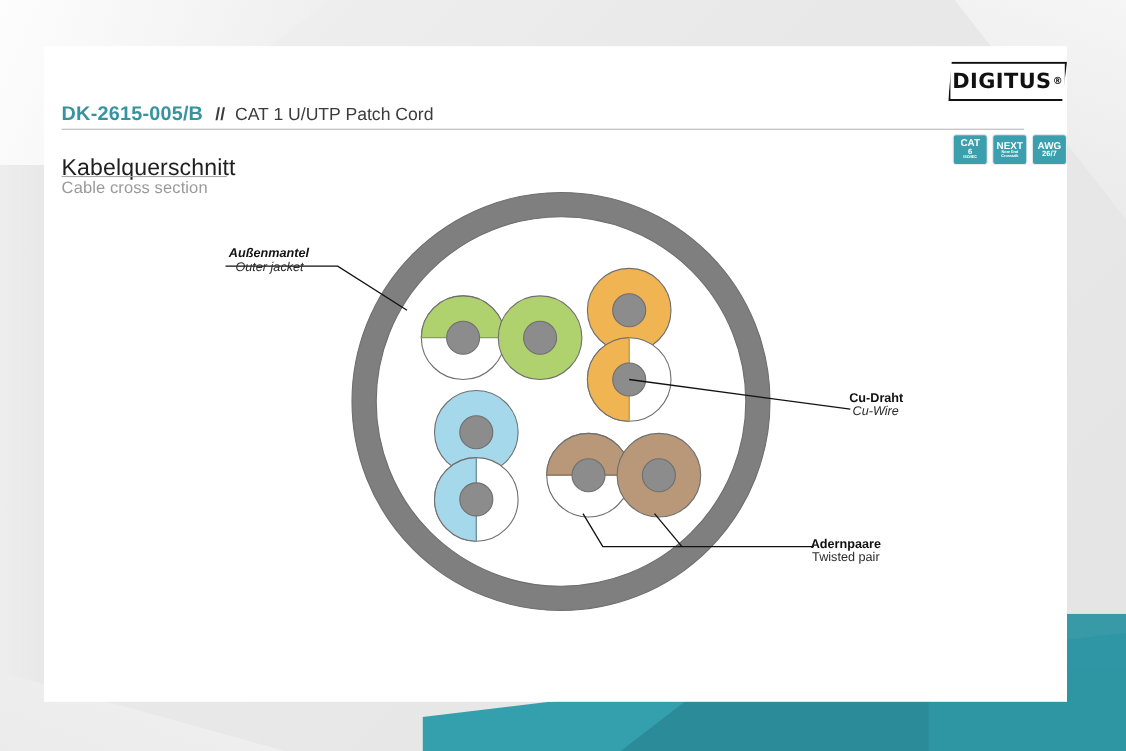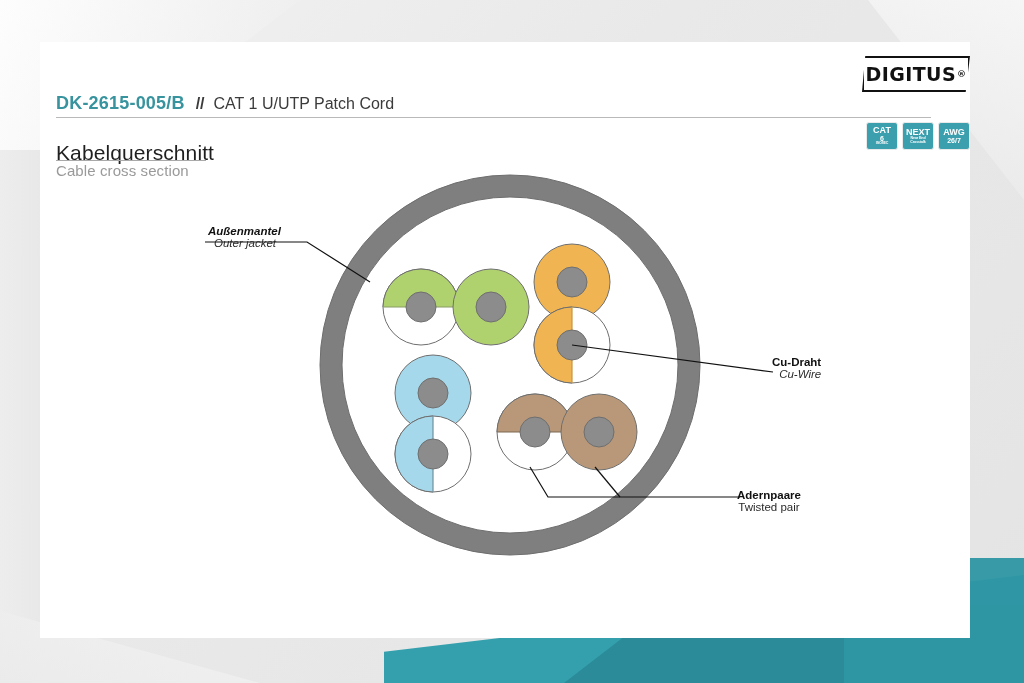--- a/index.html
+++ b/index.html
@@ -165,21 +165,21 @@
     width: 930px; height: 596px;
   }
 
   
   .anno { position: absolute; }
   .anno-de { font-size: 11.5px; font-weight: bold; color: #111; white-space: nowrap; }
   .anno-en { font-size: 11.5px; color: #2b2b2b; white-space: nowrap; }
 
   #anno-jacket      { left: 208px; top: 225px; text-align: left; font-style: italic; }
   #anno-jacket .anno-en { margin-left: 6px; }
-  #anno-cuwire      { left: 772px; top: 356px; text-align: right; }
+  #anno-cuwire      { left: 772px; top: 356px; text-align: left; }
   #anno-cuwire .anno-en { margin-left: 3px; font-style: italic; }
   #anno-pairs       { left: 737px; top: 489px; text-align: center; }
   #anno-pairs .anno-en { margin-left: 0px; }
 </style>
 </head>
 <body>
 
 <div id="stage">
 
   <div class="bg-shape" id="bg-top-left-wedge"></div>

